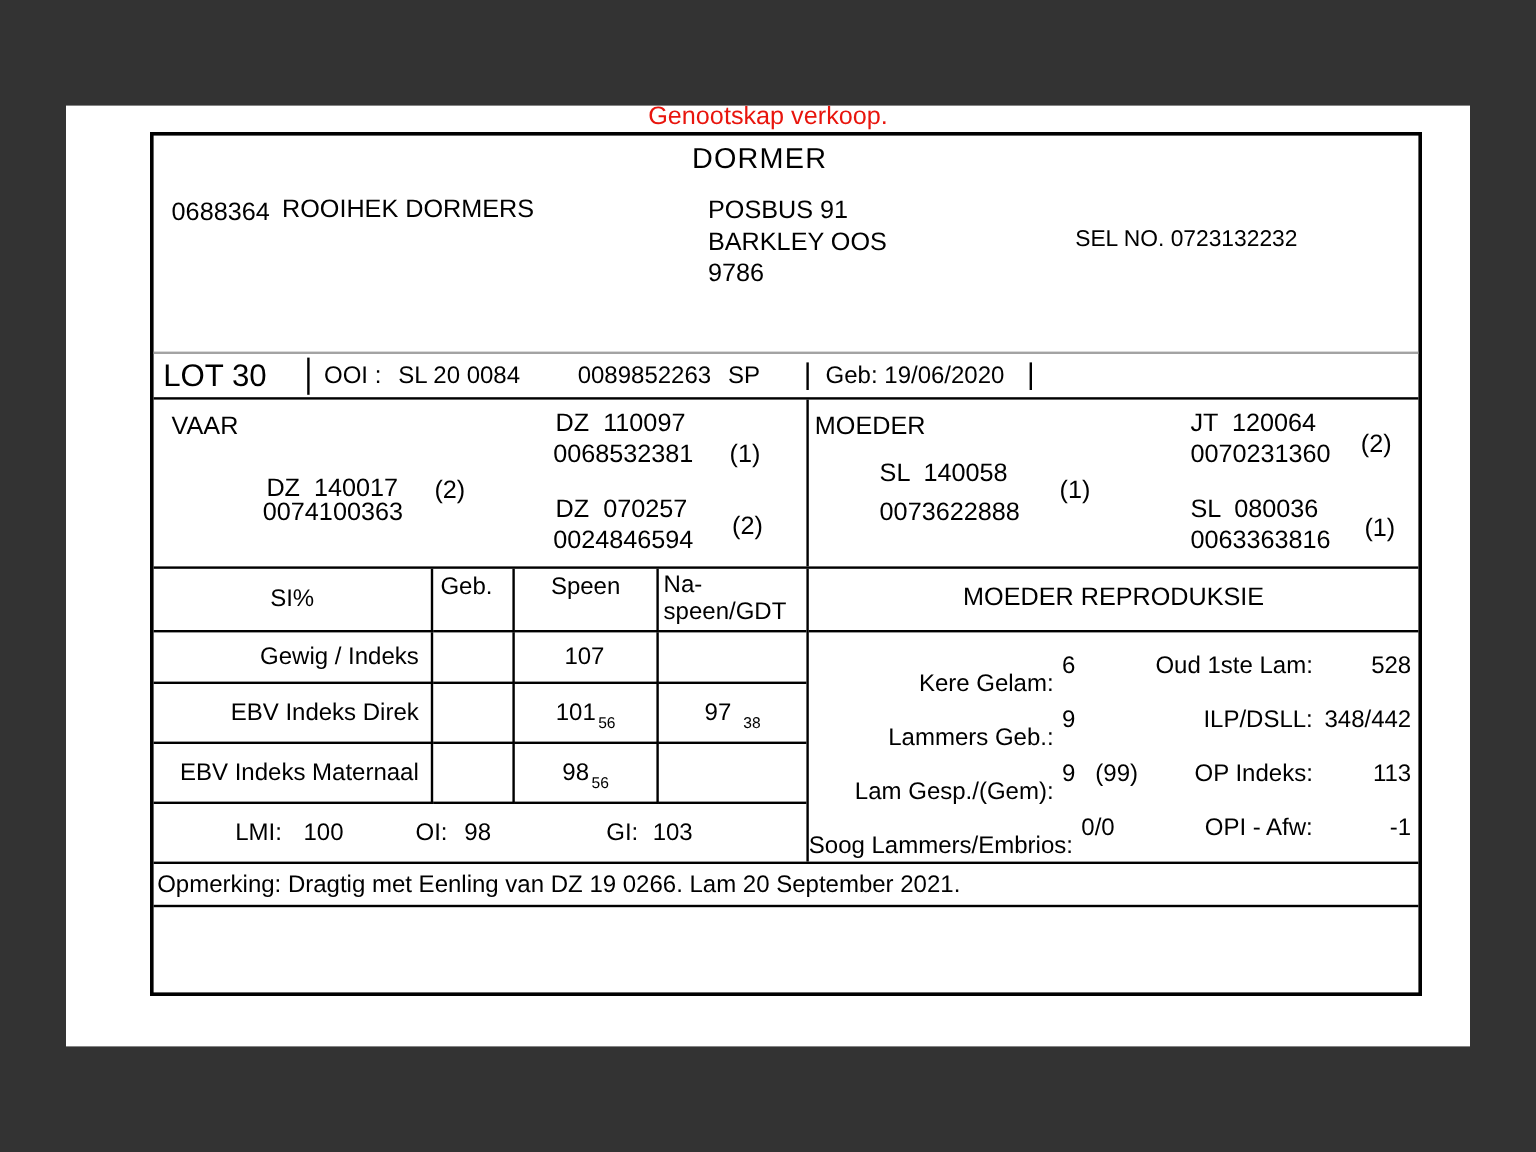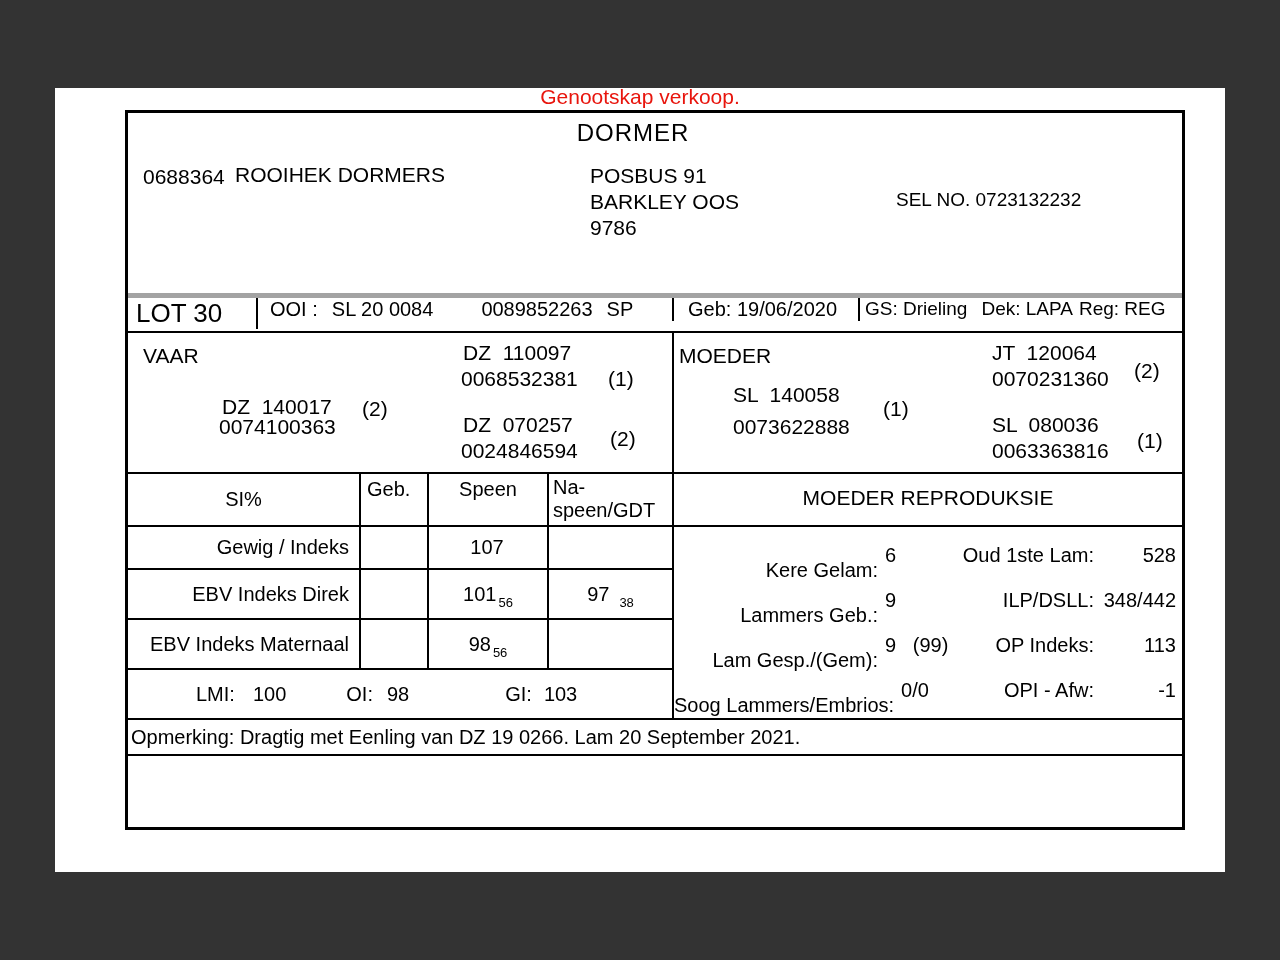--- a/index.html
+++ b/index.html
@@ -41,22 +41,22 @@
     text-align: center; font-size: 24px; letter-spacing: 1px;
   }
   .member { position: absolute; left: 15px; top: 52px; font-size: 21px; }
   .stud   { position: absolute; left: 107px; top: 50px; font-size: 21px; }
   .address{ position: absolute; left: 462px; top: 50px; font-size: 21px; line-height: 26px; }
   .phone  { position: absolute; left: 768px; top: 76px; font-size: 19px; }
 
   
   .lot-row {
     position: absolute; left: 0; top: 180px; width: 100%; height: 40px;
-    border-top: 5px solid #a3a3a3; border-bottom: 2px solid #000;
-    display: flex; align-items: flex-start; font-size: 20px;
+    border-top: 2px solid #a3a3a3; border-bottom: 2px solid #000;
+    display: flex; align-items: center; font-size: 20px;
   }
   .lot-cell {
     width: 130px; border-right: 2px solid #000;
     display: flex; align-items: center; padding-left: 8px;
     font-size: 26px; white-space: pre;
   }
   .ooi-cell {
     width: 416px; border-right: 2px solid #000;
     display: flex; align-items: center; padding-left: 12px; white-space: pre;
   }
@@ -169,25 +169,20 @@
 
     <div class="lot-row">
       <div class="lot-cell">LOT 30</div>
       <div class="ooi-cell">
         <span>OOI :</span>
         <span class="oid">SL 20 0084</span>
         <span class="oreg">0089852263</span>
         <span class="oflag">SP</span>
       </div>
       <div class="geb-cell">Geb: 19/06/2020</div>
-      <div class="gs-cell">
-        <span>GS: Drieling</span>
-        <span class="dek">Dek: LAPA</span>
-        <span class="reg">Reg: REG</span>
-      </div>
     </div>
 
     <div class="pedigree">
       <div class="ped-half ped-left">
         <span class="plabel vaar-label">VAAR</span>
         <span class="sire-id">DZ  140017</span>
         <span class="sire-reg">0074100363</span>
         <span class="sire-mark">(2)</span>
         <span class="sgp1-id">DZ  110097</span>
         <span class="sgp1-reg">0068532381</span>

